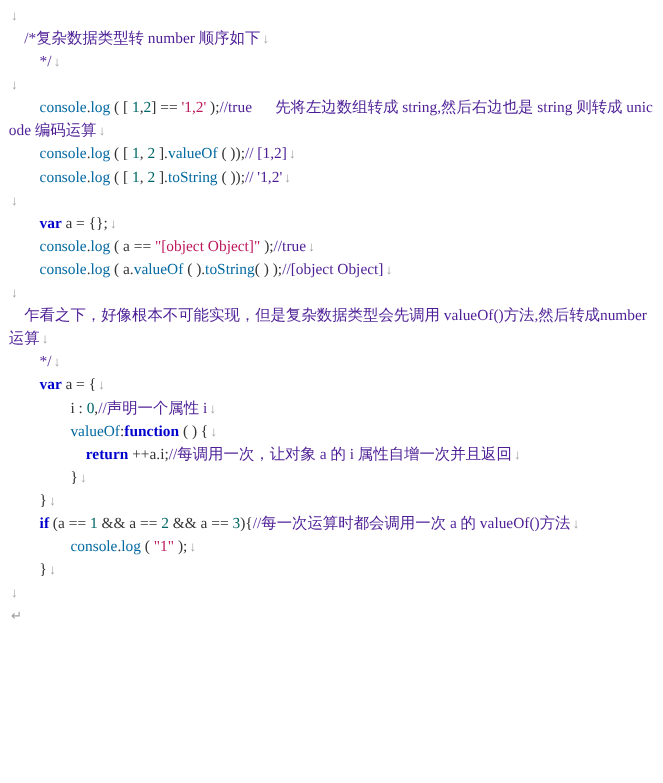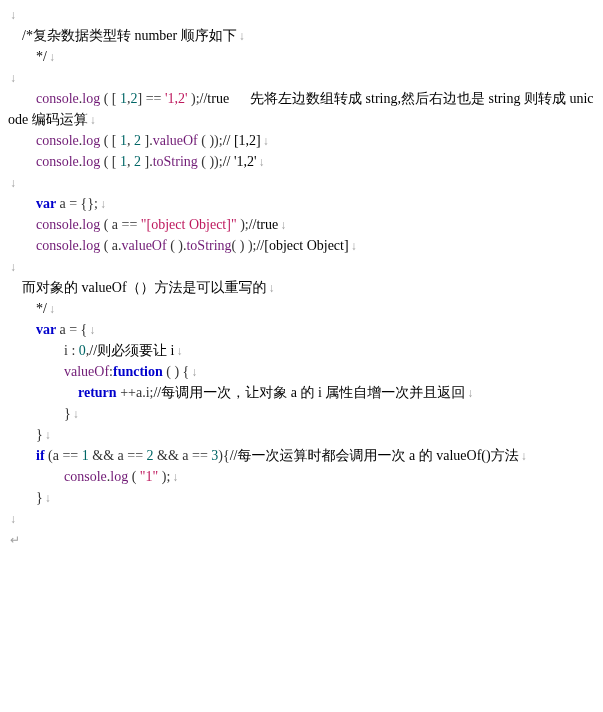--- a/index.html
+++ b/index.html
@@ -9,47 +9,47 @@
   background: #ffffff;
   font-family: "SimSun", "宋体", serif;
   font-size: 14px;
   line-height: 1.5;
   padding: 4px 8px;
   color: #333333;
   overflow: hidden;
 }
 .line { white-space: pre-wrap; word-break: break-all; }
 .arrow { color: #a0a0a0; font-size: 12px; margin-left: 2px; }
-.comment { color: #000000; }
+.comment { color: #4c1d95; }
 .keyword { color: #0000cc; font-weight: bold; }
 .string { color: #be185d; }
-.method { color: #701a75; }
+.method { color: #0369a1; }
 .number { color: #006666; }
 .op { color: #333333; }
 </style>
 </head>
 <body>
 
 <div id="code-container">
     <div class="line"><span class="arrow">↓</span></div>
     <div class="line"><span>    </span><span class="comment">/*复杂数据类型转 number 顺序如下</span><span class="arrow">↓</span></div>
     <div class="line"><span>        </span><span class="comment">*/</span><span class="arrow">↓</span></div>
     <div class="line"><span class="arrow">↓</span></div>
     <div class="line"><span>        </span><span class="method">console</span><span class="op">.</span><span class="method">log</span><span class="op"> (</span><span class="op"> [ </span><span class="number">1</span><span class="op">,</span><span class="number">2</span><span class="op">] </span><span class="op">==</span><span class="string"> '1,2'</span><span class="op"> );</span><span class="comment">//true      先将左边数组转成 string,然后右边也是 string 则转成 unicode 编码运算</span><span class="arrow">↓</span></div>
     <div class="line"><span>        </span><span class="method">console</span><span class="op">.</span><span class="method">log</span><span class="op"> (</span><span class="op"> [ </span><span class="number">1</span><span class="op">, </span><span class="number">2</span><span class="op"> ].</span><span class="method">valueOf</span><span class="op"> ( ));</span><span class="comment">// [1,2]</span><span class="arrow">↓</span></div>
     <div class="line"><span>        </span><span class="method">console</span><span class="op">.</span><span class="method">log</span><span class="op"> (</span><span class="op"> [ </span><span class="number">1</span><span class="op">, </span><span class="number">2</span><span class="op"> ].</span><span class="method">toString</span><span class="op"> ( ));</span><span class="comment">// '1,2'</span><span class="arrow">↓</span></div>
     <div class="line"><span class="arrow">↓</span></div>
     <div class="line"><span>        </span><span class="keyword">var </span><span class="op">a </span><span class="op">= </span><span class="op">{};</span><span class="arrow">↓</span></div>
     <div class="line"><span>        </span><span class="method">console</span><span class="op">.</span><span class="method">log</span><span class="op"> (</span><span class="op"> a </span><span class="op">==</span><span class="string"> "[object Object]"</span><span class="op"> );</span><span class="comment">//true</span><span class="arrow">↓</span></div>
     <div class="line"><span>        </span><span class="method">console</span><span class="op">.</span><span class="method">log</span><span class="op"> (</span><span class="op"> a.</span><span class="method">valueOf</span><span class="op"> ( ).</span><span class="method">toString</span><span class="op">( ) );</span><span class="comment">//[object Object]</span><span class="arrow">↓</span></div>
     <div class="line"><span class="arrow">↓</span></div>
-    <div class="line"><span>    </span><span class="comment">而对象的 valueOf（）方法是可以重写的</span><span class="arrow">↓</span></div>
+    <div class="line"><span>    </span><span class="comment">乍看之下，好像根本不可能实现，但是复杂数据类型会先调用 valueOf()方法,然后转成number 运算</span><span class="arrow">↓</span></div>
     <div class="line"><span>        </span><span class="comment">*/</span><span class="arrow">↓</span></div>
     <div class="line"><span>        </span><span class="keyword">var </span><span class="op">a </span><span class="op">= </span><span class="op">{</span><span class="arrow">↓</span></div>
-    <div class="line"><span>                </span><span class="op">i </span><span class="op">: </span><span class="number">0</span><span class="op">,</span><span class="comment">//则必须要让 i</span><span class="arrow">↓</span></div>
+    <div class="line"><span>                </span><span class="op">i </span><span class="op">: </span><span class="number">0</span><span class="op">,</span><span class="comment">//声明一个属性 i</span><span class="arrow">↓</span></div>
     <div class="line"><span>                </span><span class="method">valueOf</span><span class="op">:</span><span class="keyword">function</span><span class="op"> ( ) {</span><span class="arrow">↓</span></div>
     <div class="line"><span>                    </span><span class="keyword">return</span><span class="op"> ++</span><span class="op">a.i;</span><span class="comment">//每调用一次，让对象 a 的 i 属性自增一次并且返回</span><span class="arrow">↓</span></div>
     <div class="line"><span>                </span><span class="op">}</span><span class="arrow">↓</span></div>
     <div class="line"><span>        </span><span class="op">}</span><span class="arrow">↓</span></div>
     <div class="line"><span>        </span><span class="keyword">if </span><span class="op">(a </span><span class="op">== </span><span class="number">1</span><span class="op"> &amp;&amp; </span><span class="op">a </span><span class="op">== </span><span class="number">2</span><span class="op"> &amp;&amp; </span><span class="op">a </span><span class="op">== </span><span class="number">3</span><span class="op">){</span><span class="comment">//每一次运算时都会调用一次 a 的 valueOf()方法</span><span class="arrow">↓</span></div>
     <div class="line"><span>                </span><span class="method">console</span><span class="op">.</span><span class="method">log</span><span class="op"> (</span><span class="string"> "1"</span><span class="op"> );</span><span class="arrow">↓</span></div>
     <div class="line"><span>        </span><span class="op">}</span><span class="arrow">↓</span></div>
     <div class="line"><span class="arrow">↓</span></div>
     <div class="line"><span class="arrow">↵</span></div>
   </div>

